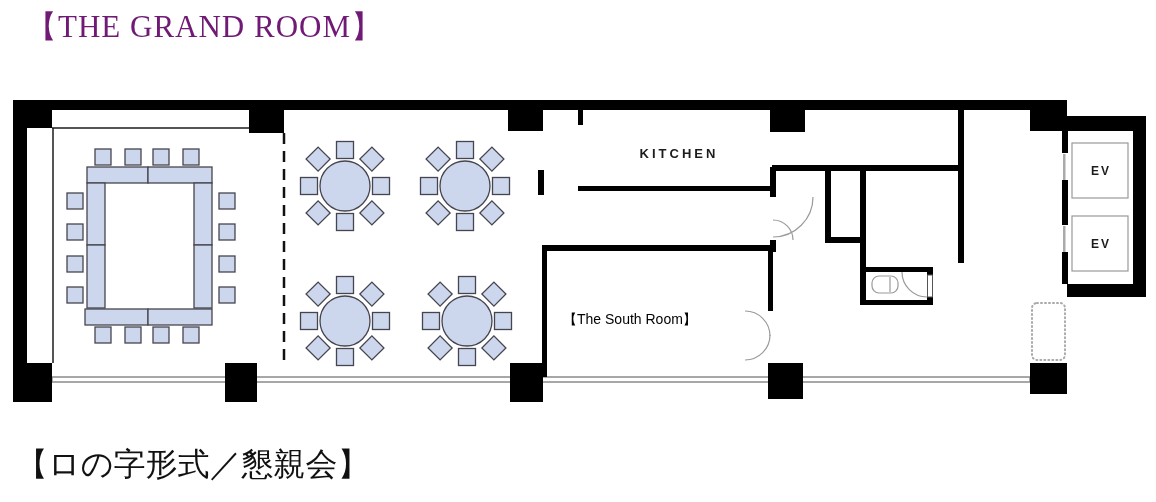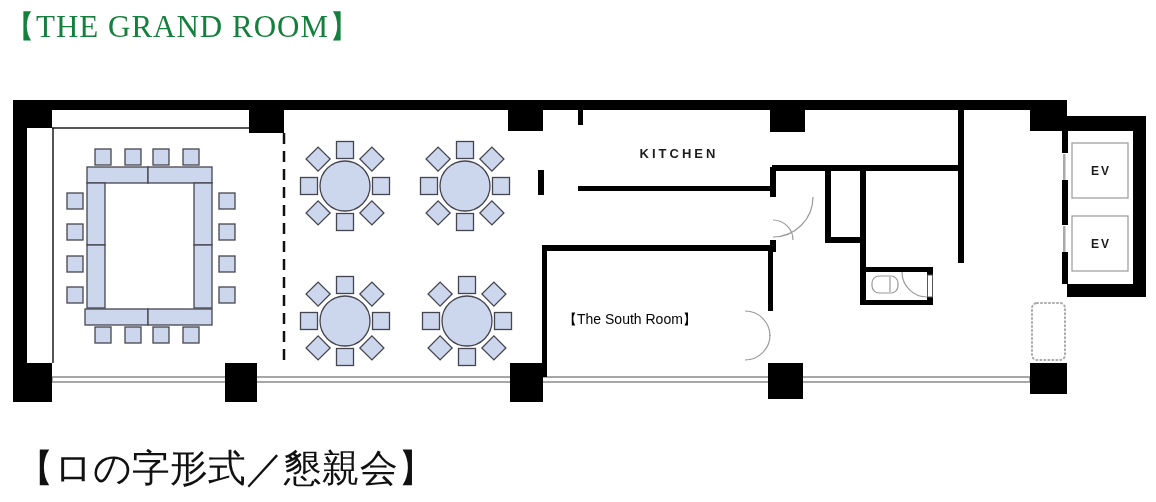--- a/index.html
+++ b/index.html
@@ -1,27 +1,27 @@
 <!DOCTYPE html>
 <html style="--wall: #000000; --furniture_fill: #ccd6ec; --furniture_stroke: #45454f; --door_arc: #9a9a9a; --window: #8a8a8a;"><head>
 <meta charset="utf-8">
 <style>
   html,body{margin:0;padding:0;background:#fff;}
   body{width:1156px;height:502px;position:relative;overflow:hidden;
        font-family:"Liberation Sans","DejaVu Sans",sans-serif;}
   .stage{position:absolute;inset:0;}
   .page-title{
-    position:absolute;left:4px;top:6px;
+    position:absolute;left:26px;top:6px;
     font-family:"Liberation Serif","DejaVu Serif",serif;
-    font-size:31px;color:#15803d;letter-spacing:1px;white-space:nowrap;
+    font-size:31px;color:#701a75;letter-spacing:1px;white-space:nowrap;
   }
   .caption{
     position:absolute;left:16px;top:443px;
     font-family:"Liberation Serif","DejaVu Serif",serif;
-    font-size:38px;color:#111;white-space:nowrap;
+    font-size:32px;color:#111;white-space:nowrap;
   }
   svg{position:absolute;left:0;top:0;}
   .wall{fill:var(--wall,#000);}
   .thin{stroke:#1c1c1c;stroke-width:1.5;}
   .furn{fill:var(--furniture_fill,#ccd6ec);stroke:var(--furniture_stroke,#45454f);stroke-width:1.3;}
   .arc{stroke:var(--door_arc,#9a9a9a);stroke-width:1.2;fill:none;}
   .winline{fill:#fff;stroke:var(--window,#8a8a8a);stroke-width:1.5;}
   .lbl{font-family:"Liberation Sans","DejaVu Sans",sans-serif;fill:#1c1c1c;}
   .lbl-kitchen{font-size:13px;font-weight:bold;letter-spacing:3px;}
   .lbl-ev{font-size:12px;font-weight:bold;letter-spacing:2px;}

